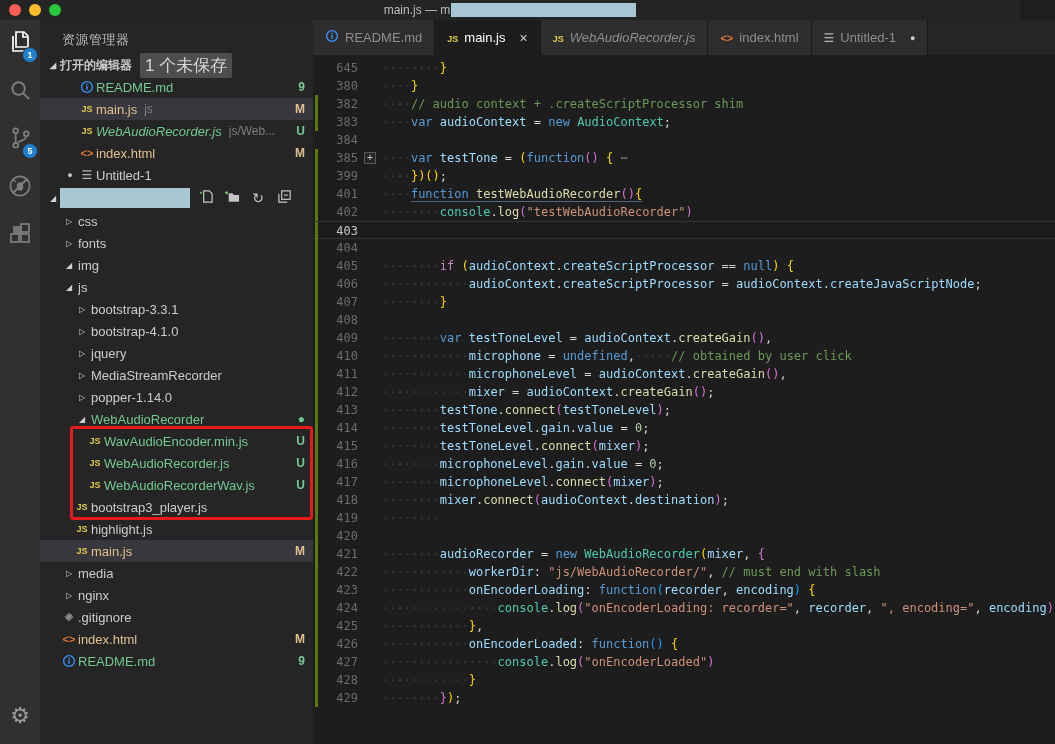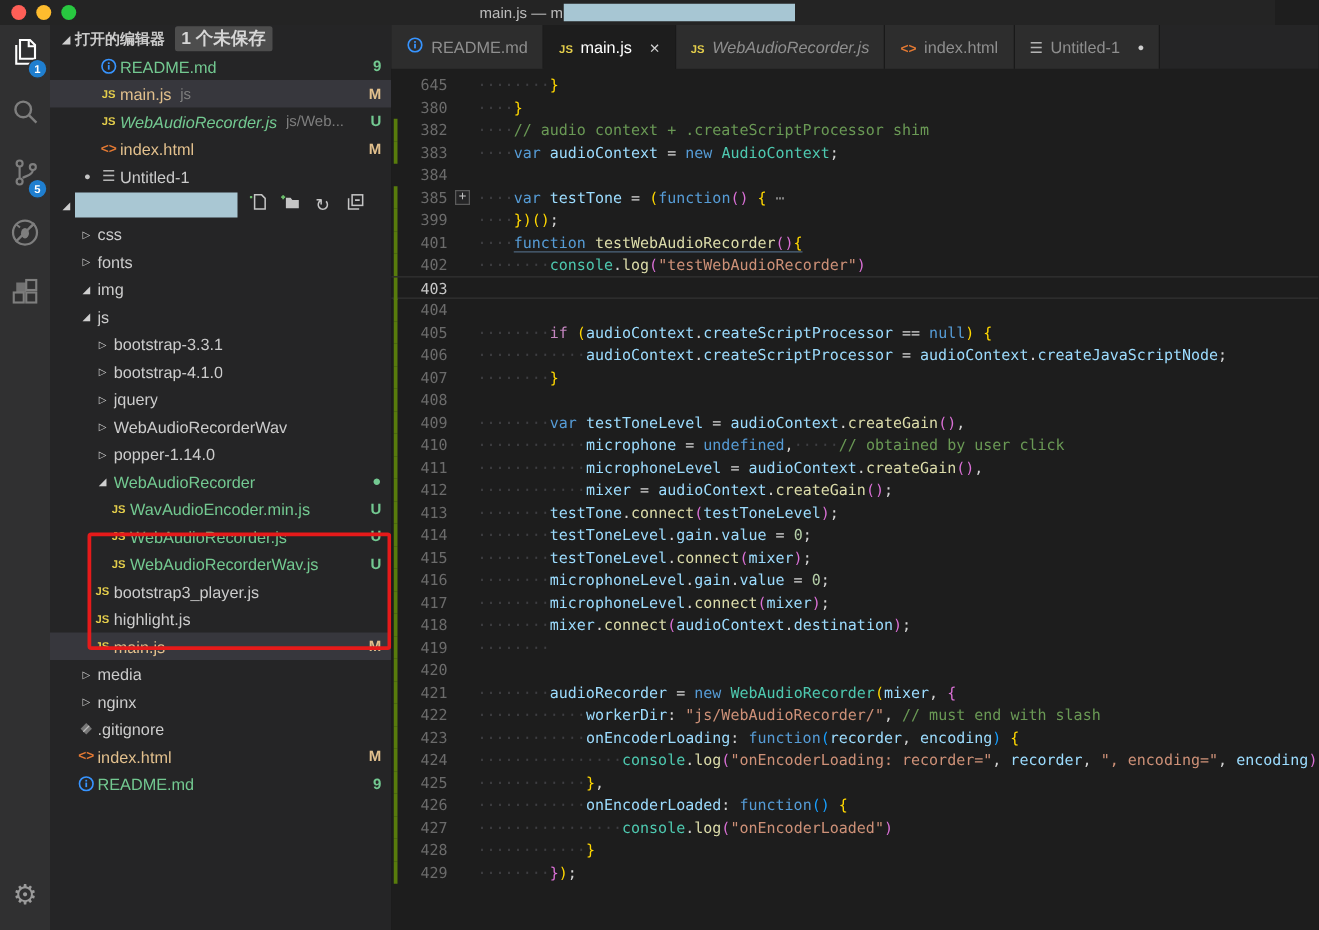--- a/index.html
+++ b/index.html
@@ -29,21 +29,21 @@
                background:#1f7fd0; color:#fff; font-size:9px; font-weight:bold;
                display:flex; align-items:center; justify-content:center; border:1px solid #303031; }
   .act-bottom { position:absolute; bottom:4px; left:0; width:40px; }
   .gear-glyph { font-size:22px; color:#9b9b9b; line-height:1; }
 
   
   .sidebar-title { height:34px; padding:11px 0 0 22px; font-size:13px; color:#bbbbbb; letter-spacing:.5px; }
   .section-header { height:22px; display:flex; align-items:center; padding-left:6px;
                     font-size:12px; font-weight:bold; color:#cacaca; }
   .tri { font-size:8px; color:#cfcfcf; width:14px; display:inline-block; text-align:center; flex:none; }
-  .unsaved-badge { margin-left:8px; background:#4d4d4d; color:#d6d6d6; font-size:14px; font-weight:bold;
+  .unsaved-badge { margin-left:8px; background:#4d4d4d; color:#d6d6d6; font-size:17px; font-weight:normal;
                    padding:1px 5px; border-radius:2px; }
   .row { height:22px; display:flex; align-items:center; font-size:13px; color:#cccccc;
          position:relative; padding-right:8px; }
   .row.selected { background:#37373d; }
   .row .ficon { width:18px; flex:none; display:flex; align-items:center; justify-content:center; }
   .row .label { white-space:nowrap; overflow:hidden; }
   .row .suffix { color:#7e7e7e; font-size:12px; margin-left:7px; white-space:nowrap; overflow:hidden; }
   .row .spacer { flex:1; }
   .row .gitbadge { font-size:12px; font-weight:bold; margin-left:6px; flex:none; }
   .c-green { color:#73c991; } .c-orange { color:#e2c08d; } .c-def { color:#cccccc; }
@@ -143,20 +143,21 @@
             </svg></span>
         </div>
         <div class="act-bottom">
           <div class="act-item">
             <span class="gear-glyph">⚙</span>
           </div>
         </div>
       </div>
 
     <div class="sidebar">
+      <div class="sidebar-title">资源管理器</div>
       <div class="section-header">
         <span class="tri">◢</span>
         <span>打开的编辑器</span>
         <span class="unsaved-badge">1 个未保存</span>
       </div>
       <div id="open-editors">
           <div class="row" style="padding-left: 38px;">
             <span class="ficon">
               <svg width="14" height="14" viewBox="0 0 16 16">
                 <circle cx="8" cy="8" r="6.2" fill="none" stroke="#3794ff" stroke-width="1.5"></circle>
@@ -279,21 +280,21 @@
             <span class="ficon">
               <span class="tri" style="width:auto">▷</span>
             </span>
             <span class="label c-def">jquery</span>
             <span class="spacer"></span>
           </div>
           <div class="row" style="padding-left: 33px;">
             <span class="ficon">
               <span class="tri" style="width:auto">▷</span>
             </span>
-            <span class="label c-def">WebAudioRecorderWav</span>
+            <span class="label c-def">MediaStreamRecorder</span>
             <span class="spacer"></span>
           </div>
           <div class="row" style="padding-left: 33px;">
             <span class="ficon">
               <span class="tri" style="width:auto">▷</span>
             </span>
             <span class="label c-def">popper-1.14.0</span>
             <span class="spacer"></span>
           </div>
           <div class="row" style="padding-left: 33px;">

